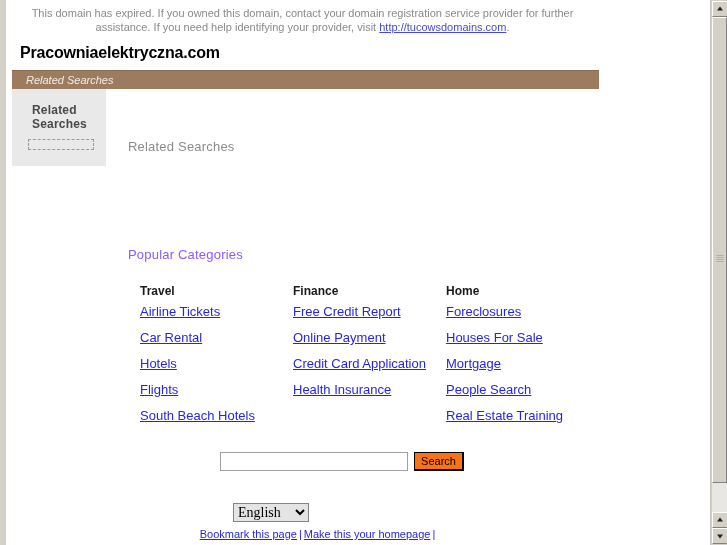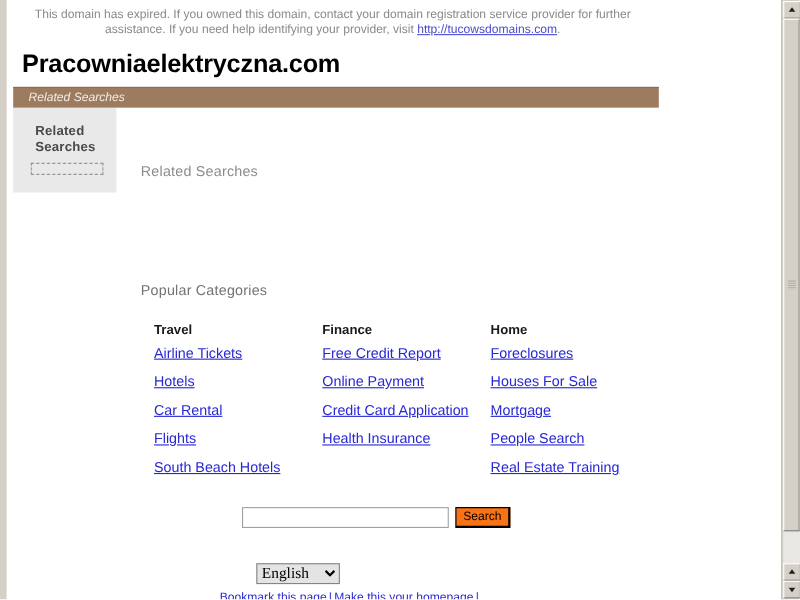--- a/index.html
+++ b/index.html
@@ -37,21 +37,21 @@
     color: #8a8a8a;
     font-family: "Liberation Sans", sans-serif;
   }
   .notice a {
     color: #4a4ad0;
     text-decoration: underline;
   }
 
   
   .domain-title {
-    font-size: 23px;
+    font-size: 16px;
     font-weight: bold;
     color: #000000;
     padding: 6px 0 8px 14px;
     letter-spacing: -0.2px;
   }
 
   
   .brownbar {
     background: #9d7b5f;
     height: 18px;
@@ -108,21 +108,21 @@
     font-size: 13px;
     color: #8c8c8c;
     font-weight: normal;
     margin: 0;
     padding-top: 50px;
     letter-spacing: 0.2px;
   }
 
   .popular-heading {
     font-size: 13px;
-    color: #737373;
+    color: #8b5cf6;
     font-weight: normal;
     margin: 0;
     padding-top: 93px;
     letter-spacing: 0.2px;
   }
 
   
   .cat-grid {
     display: flex;
     margin-top: 22px;
@@ -318,22 +318,22 @@
 
       <div class="related-heading">Related Searches</div>
 
       <div class="popular-heading">Popular Categories</div>
 
       <div class="cat-grid">
 
         <div class="cat-col">
           <div class="cat-title">Travel</div>
           <a href="#">Airline Tickets</a>
+          <a href="#">Car Rental</a>
           <a href="#">Hotels</a>
-          <a href="#">Car Rental</a>
           <a href="#">Flights</a>
           <a href="#">South Beach Hotels</a>
         </div>
 
         <div class="cat-col">
           <div class="cat-title">Finance</div>
           <a href="#">Free Credit Report</a>
           <a href="#">Online Payment</a>
           <a href="#">Credit Card Application</a>
           <a href="#">Health Insurance</a>

